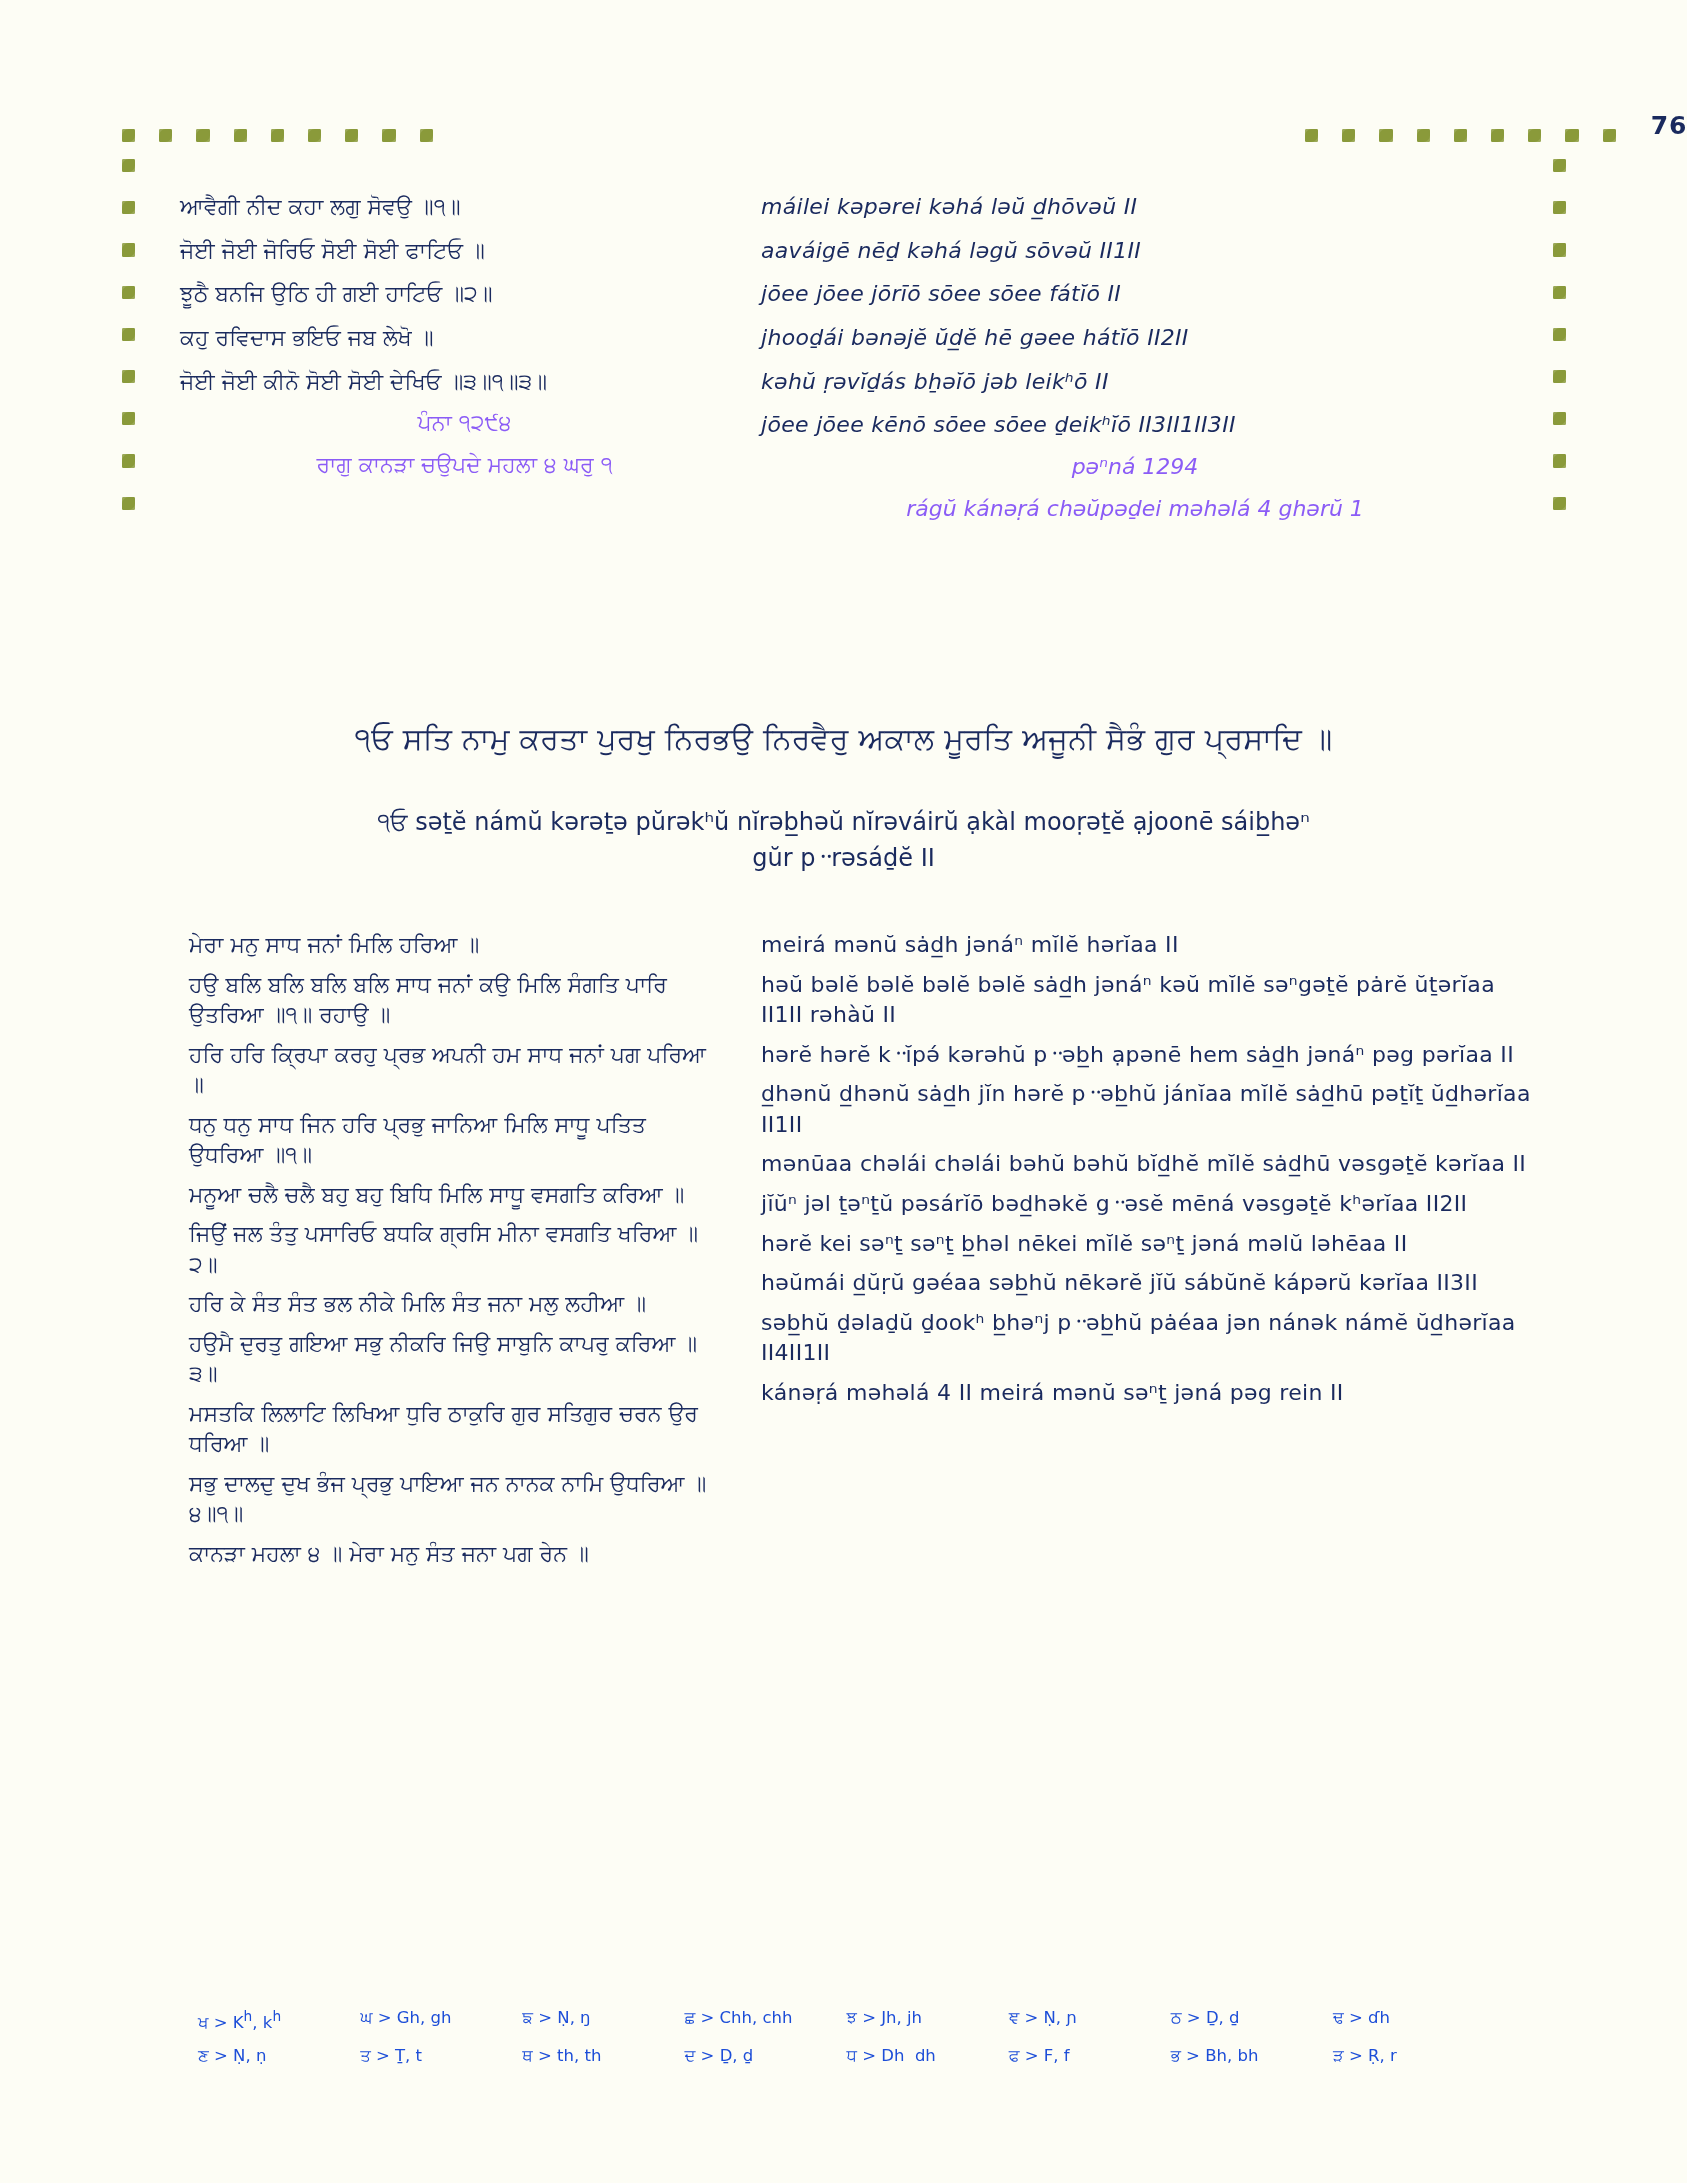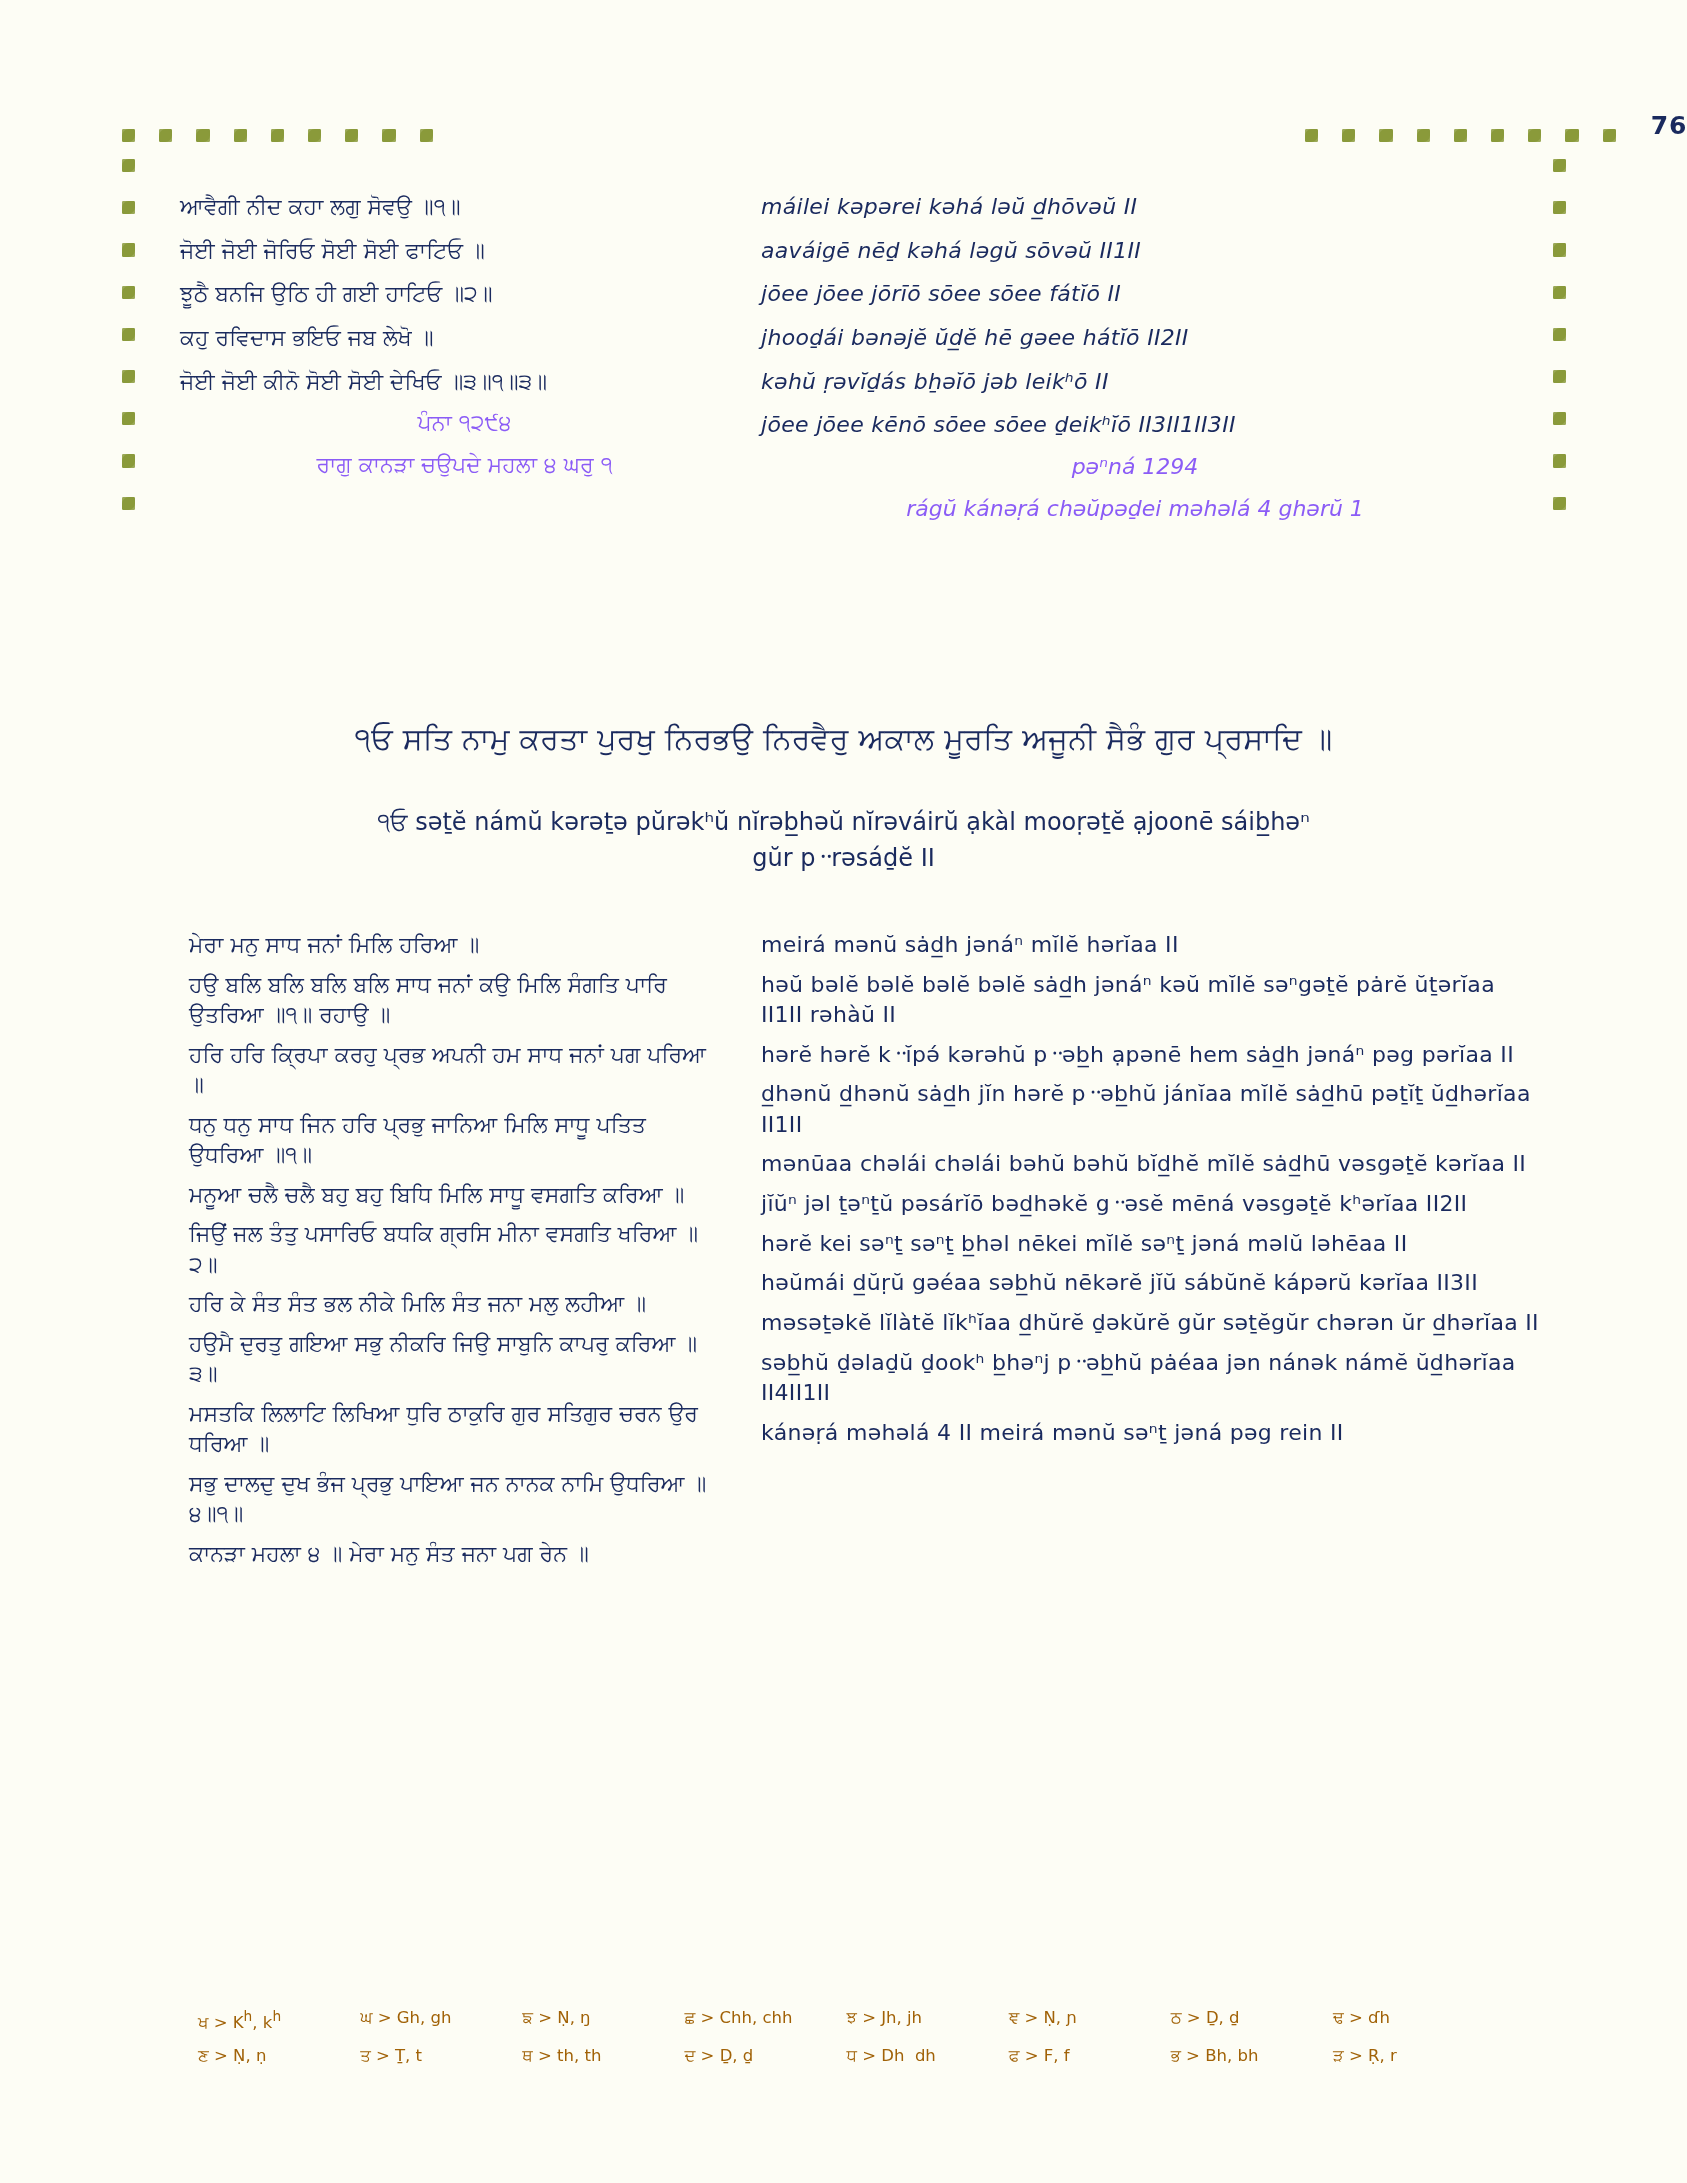--- a/index.html
+++ b/index.html
@@ -151,21 +151,21 @@
     margin-bottom: 9.3px;
   }
 
   
   .legend {
     position: absolute;
     left: 198px;
     top: 2008px;
     width: 1297px;
     font-size: 16.5px;
-    color: #a16207;
+    color: #1d4ed8;
   }
   .legend-row {
     display: flex;
     margin-bottom: 14.6px;
   }
   .legend-cell {
     flex: 1 1 0;
     text-align: left;
     white-space: nowrap;
   }
@@ -266,21 +266,20 @@
 
   <div class="block2-rom">
     <div class="line rom">meirá  mənŭ sȧd̲h jənáⁿ mĭlĕ hərĭaa II</div>
     <div class="line rom">həŭ bəlĕ  bəlĕ  bəlĕ  bəlĕ  sȧd̲h  jənáⁿ  kəŭ  mĭlĕ  səⁿgəṯĕ pȧrĕ ŭṯərĭaa II1II rəhàŭ II</div>
     <div class="line rom">hərĕ hərĕ k᠃ĭpə́ kərəhŭ p᠃əb̲h ạpənē hem sȧd̲h jənáⁿ pəg pərĭaa II</div>
     <div class="line rom">d̲hənŭ  d̲hənŭ  sȧd̲h  jĭn  hərĕ  p᠃əb̲hŭ  jánĭaa  mĭlĕ  sȧd̲hū pəṯĭṯ ŭd̲hərĭaa II1II</div>
     <div class="line rom">mənūaa  chəlái  chəlái    bəhŭ  bəhŭ  bĭd̲hĕ  mĭlĕ  sȧd̲hū vəsgəṯĕ kərĭaa II</div>
     <div class="line rom">jĭŭⁿ  jəl    ṯəⁿṯŭ  pəsárĭō    bəd̲həkĕ  g᠃əsĕ  mēná vəsgəṯĕ kʰərĭaa II2II</div>
     <div class="line rom">hərĕ kei səⁿṯ  səⁿṯ  b̲həl nēkei mĭlĕ səⁿṯ jəná məlŭ ləhēaa II</div>
     <div class="line rom">həŭmái  d̲ŭṛŭ gəéaa  səb̲hŭ  nēkərĕ jĭŭ sábŭnĕ kápərŭ kərĭaa II3II</div>
-    <div class="line rom">məsəṯəkĕ  lĭlàtĕ lĭkʰĭaa d̲hŭrĕ ḏəkŭrĕ gŭr səṯĕgŭr chərən ŭr d̲hərĭaa II</div>
     <div class="line rom">səb̲hŭ  ḏəlaḏŭ  ḏookʰ  b̲həⁿj  p᠃əb̲hŭ  pȧéaa  jən nánək námĕ ŭd̲hərĭaa II4II1II</div>
     <div class="line rom">kánəṛá məhəlá 4 II meirá  mənŭ səⁿṯ  jəná pəg rein II</div>
   </div>
 
   <div class="legend">
     <div class="legend-row">
       <span class="legend-cell"><span>ਖ</span> &gt; K<sup>h</sup>, k<sup>h</sup></span>
       <span class="legend-cell"><span>ਘ</span> &gt; <span class="u">Gh, gh</span></span>
       <span class="legend-cell"><span>ਙ</span> &gt; Ṇ, ŋ</span>
       <span class="legend-cell"><span>ਛ</span> &gt; <span class="u">Chh, chh</span></span>

